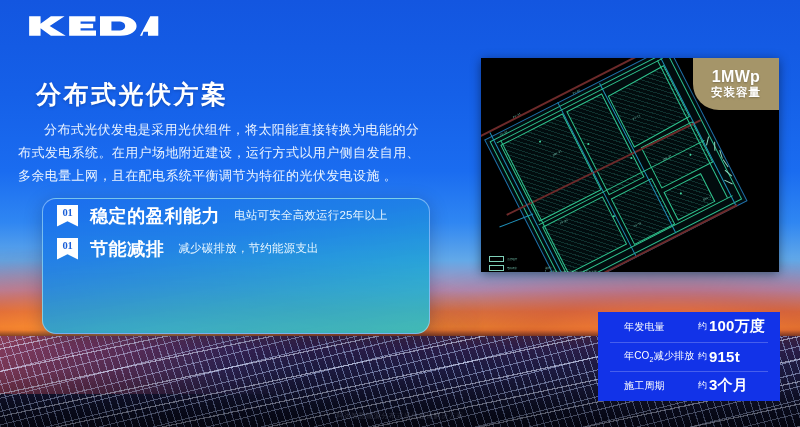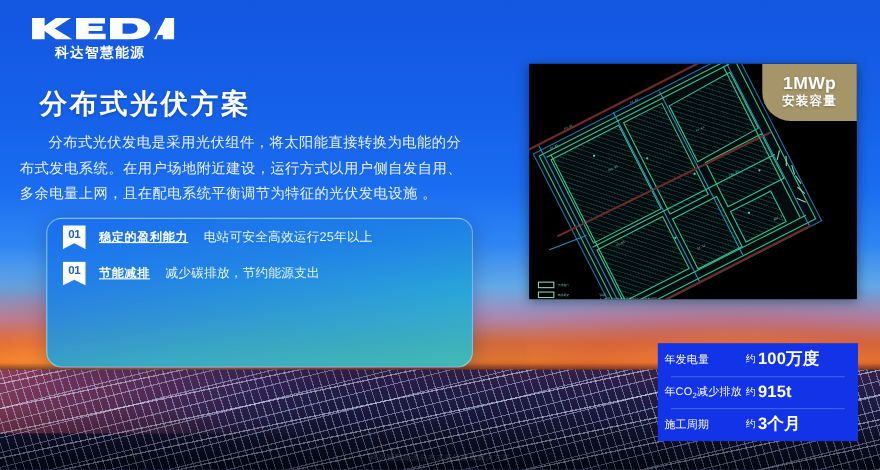--- a/index.html
+++ b/index.html
@@ -164,33 +164,32 @@
   }
   .badge-shape{
     position:absolute;left:0;top:0;width:21px;height:22px;
     background:#ffffff;
     clip-path:polygon(0 0,100% 0,100% 100%,50% 76%,0 100%);
     box-shadow:0 1px 2px rgba(0,30,80,.35);
   }
   .badge-num{
     position:absolute;left:0;top:2px;width:21px;
     text-align:center;
-    font-family:Liberation Sans, sans-serif;
+    font-family:Liberation Serif, serif;
     font-size:10.5px;
     font-weight:bold;
     color:#1a5fd8;
     letter-spacing:-.3px;
   }
   .feat-title{
     color:#ffffff;
-    font-size:11px;
+    font-size:18px;
     font-weight:bold;
     letter-spacing:.6px;
     white-space:nowrap;
-    text-decoration:underline;
   }
   .feat-desc{
     color:#e8f6ff;
     font-size:11.5px;
     letter-spacing:.2px;
     margin-left:14px;
     white-space:nowrap;
   }
 
   
@@ -283,21 +282,21 @@
   
   .stats{
     position:absolute;left:598px;top:312px;width:182px;height:89px;
     background:#1233e8;
     padding:0;
   }
   .stat-row{
     position:relative;
     height:29.6px;
     display:flex;align-items:center;
-    padding:0 0 0 6px;
+    padding:0 0 0 26px;
   }
   .stat-row + .stat-row::before{
     content:"";
     position:absolute;left:12px;right:12px;top:0;height:1px;
     background:rgba(255,255,255,.22);
   }
   .stat-label{
     color:#ffffff;font-size:10px;letter-spacing:.2px;
     width:74px;flex:0 0 74px;white-space:nowrap;
   }
@@ -339,21 +338,20 @@
 
         <polygon points="2,4 22,4 22,17 40,4 64,4 38,21 66,38 40,38 22,25 22,38 2,38"></polygon>
 
         <polygon points="72,4 118,4 118,13 92,13 92,17 114,17 114,25 92,25 92,29 119,29 119,38 72,38"></polygon>
 
         <path d="M126,4 h36 c18,0 28,8 28,17 c0,9 -10,17 -28,17 h-36 z M146,13 v16 h12 c8,0 12,-3 12,-8 c0,-5 -4,-8 -12,-8 z"></path>
 
         <polygon points="196,38 214,4 228,4 228,38 210,38 210,31 202,31 200,38"></polygon>
       </g>
     </svg>
-    <div class="logo-cn">科达智慧能源</div>
   </div>
 
   <div class="title">分布式光伏方案</div>
 
   <div class="para">分布式光伏发电是采用光伏组件，将太阳能直接转换为电能的分布式发电系统。在用户场地附近建设，运行方式以用户侧自发自用、多余电量上网，且在配电系统平衡调节为特征的光伏发电设施 。</div>
 
   <div class="feat-panel">
 
     <div class="feat-row">
       <div class="badge">

